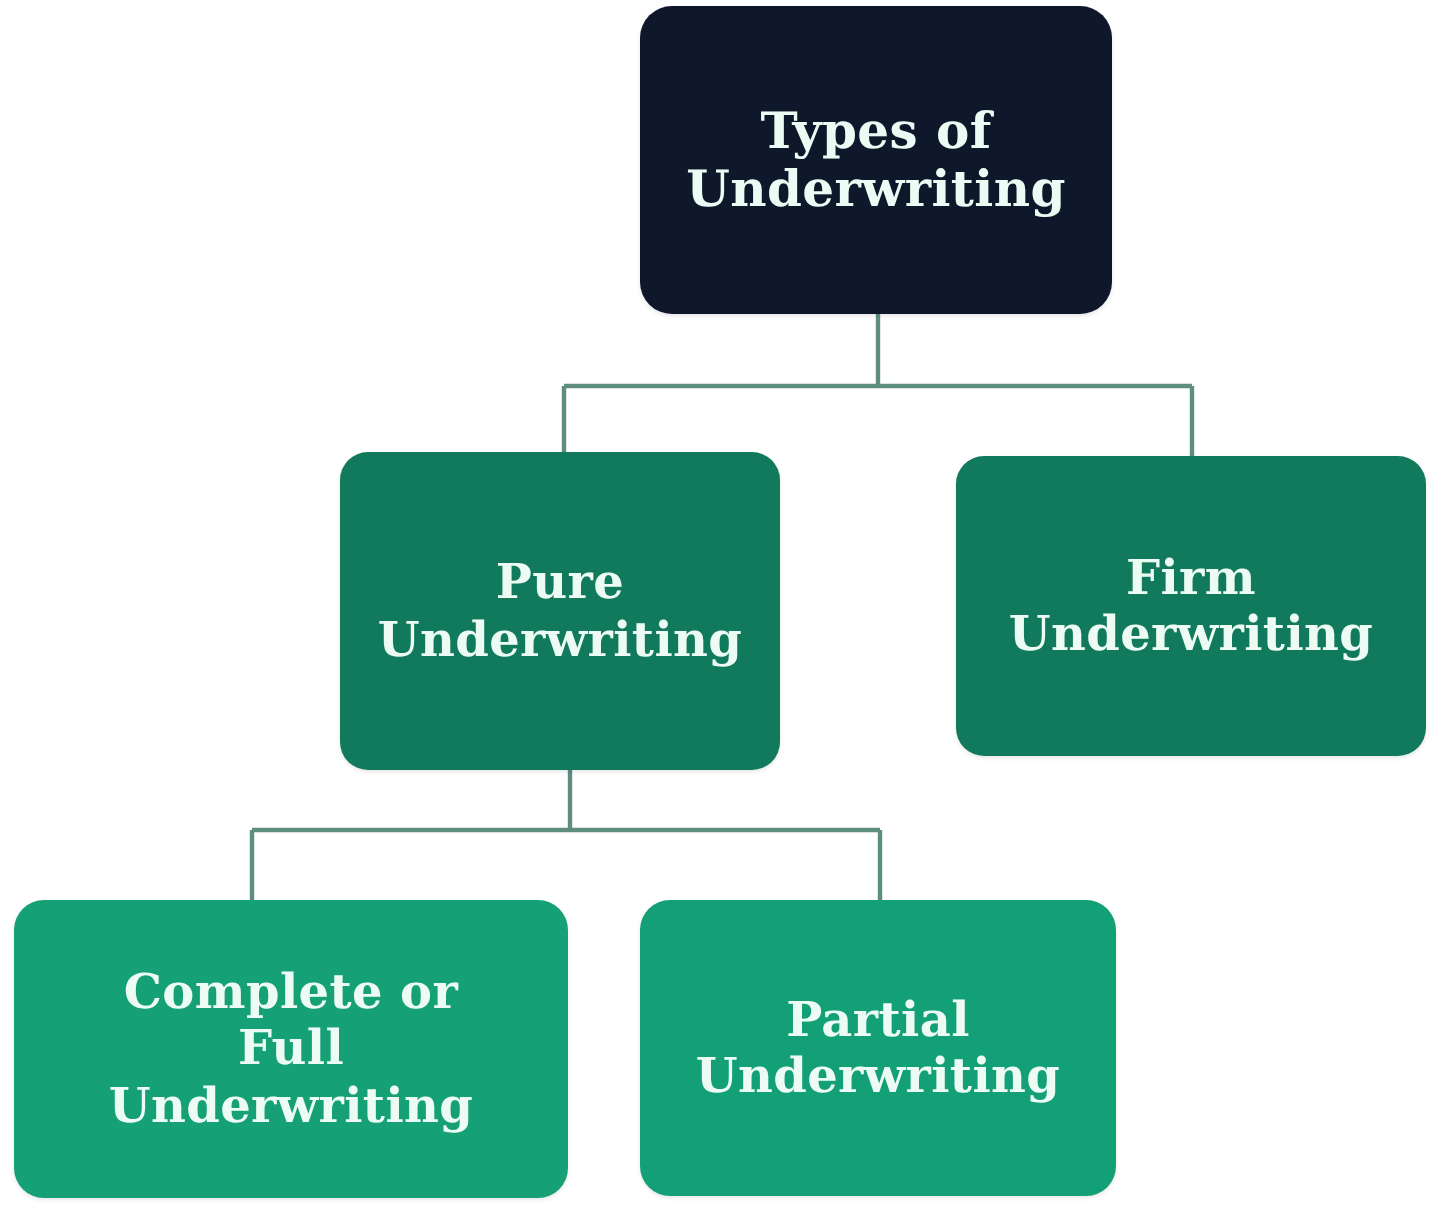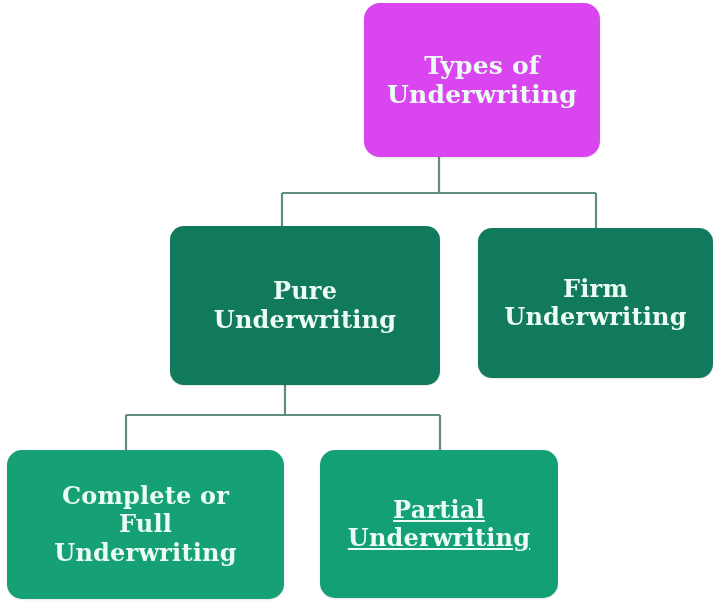--- a/index.html
+++ b/index.html
@@ -53,21 +53,21 @@
     width: 236px;
     height: 154px;
     background: #0d4e3b;
     font-size: 25px;
     border-radius: 16px;
   }
   
   #node-pure {
     left: 170px;
     top: 226px;
-    width: 270px;
+    width: 220px;
     height: 159px;
     background: #127a5c;
     font-size: 24px;
     align-items: center;
   }
   #node-firm {
     left: 478px;
     top: 228px;
     width: 235px;
     height: 150px;
@@ -107,39 +107,39 @@
       <path d="M282,193 L282,228"></path>
       <path d="M596,193 L596,229"></path>
 
       <path d="M285,385 L285,415"></path>
       <path d="M126,415 L440,415"></path>
       <path d="M126,415 L126,451"></path>
       <path d="M440,415 L440,451"></path>
     </g>
   </svg>
 
-  <div class="node" id="node-root" style="background: #d946ef; color: rgb(236, 251, 243); margin-left: 44px;">
+  <div class="node" id="node-root" style="background: #0f172a; color: rgb(236, 251, 243);">
     <span class="label">Types of
 Underwriting</span>
   </div>
 
   <div class="node" id="node-pure" style="background: rgb(18, 122, 92); color: rgb(236, 251, 243);">
     <span class="label">Pure
 Underwriting</span>
   </div>
 
   <div class="node" id="node-firm" style="background: rgb(18, 122, 92); color: rgb(236, 251, 243);">
     <span class="label">Firm
 Underwriting</span>
   </div>
 
   <div class="node" id="node-complete" style="background: rgb(22, 160, 118); color: rgb(236, 251, 243);">
     <span class="label">Complete or
 Full
 Underwriting</span>
   </div>
 
-  <div class="node" id="node-partial" style="background: rgb(19, 160, 119); color: rgb(236, 251, 243); text-decoration: underline;">
+  <div class="node" id="node-partial" style="background: rgb(19, 160, 119); color: rgb(236, 251, 243);">
     <span class="label">Partial
 Underwriting</span>
   </div>
 
 </div>
 
 </body></html>

